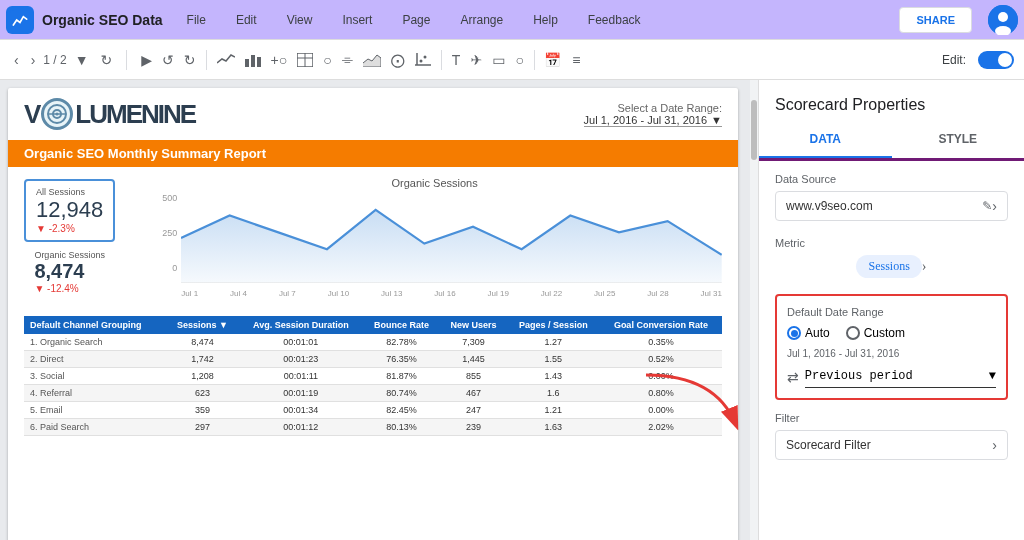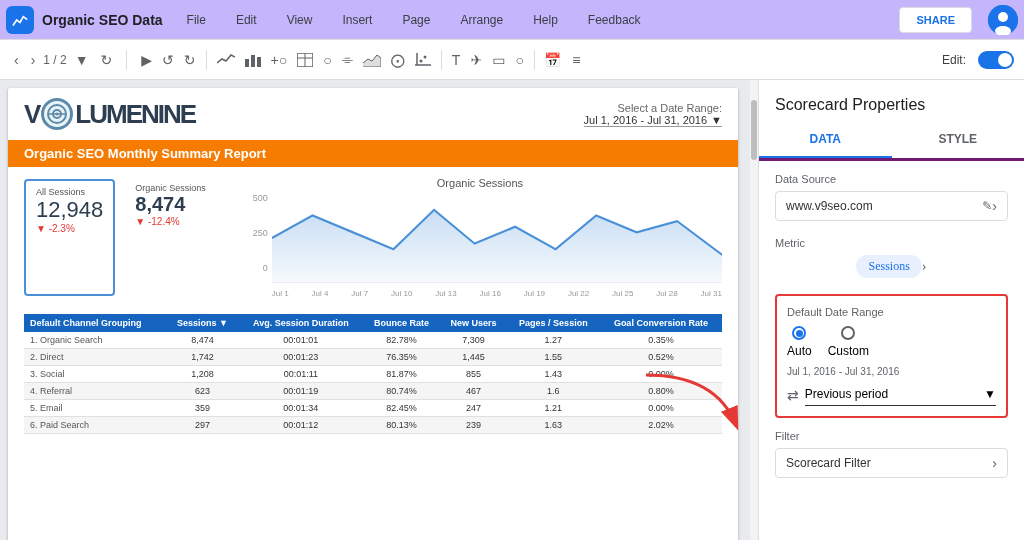--- a/index.html
+++ b/index.html
@@ -71,29 +71,29 @@
     .panel-field { display: flex; align-items: center; border: 1px solid #dadce0; border-radius: 4px; padding: 6px 10px; font-size: 12px; color: #333; cursor: pointer; }
     .panel-field-text { flex: 1; }
     .panel-field-arrow { color: #5f6368; font-size: 14px; }
     .panel-field-icon { color: #5f6368; font-size: 12px; margin-left: 4px; }
 
     .metric-chip { background: #e8f0fe; color: #1a73e8; border-radius: 16px; padding: 4px 12px; font-size: 12px; display: inline-block; }
 
     .date-range-section { border: 2px solid #e53935; border-radius: 4px; padding: 10px; margin-bottom: 12px; }
     .date-range-section-label { font-size: 11px; color: #5f6368; margin-bottom: 8px; }
     .radio-group { display: flex; align-items: center; gap: 16px; margin-bottom: 8px; }
-    .radio-option { display: flex; align-items: center; gap: 4px; font-size: 12px; cursor: pointer; flex-direction: column; }
+    .radio-option { display: flex; gap: 4px; font-size: 12px; cursor: pointer; }
     .radio-circle { width: 14px; height: 14px; border-radius: 50%; border: 2px solid #1a73e8; display: flex; align-items: center; justify-content: center; }
     .radio-circle.filled::after { content: ''; width: 7px; height: 7px; border-radius: 50%; background: #1a73e8; }
     .radio-circle.empty { border-color: #5f6368; }
     .date-sub-label { font-size: 10px; color: #5f6368; margin-bottom: 6px; }
 
     .comparison-row { display: flex; align-items: center; gap: 6px; }
     .comparison-icon { color: #5f6368; font-size: 14px; }
-    .comparison-select { flex: 1; display: flex; align-items: center; justify-content: space-between; border-bottom: 1px solid #333; padding: 4px 0; font-size: 12px; cursor: pointer; }
+    .comparison-select { flex: 1; display: flex; align-items: center; justify-content: space-between; border-bottom: 1px solid #333; padding: 4px 0; font-size: 12px; cursor: pointer; font-family: Liberation Mono, monospace; }
 
     
     .chart-svg { width: 100%; height: 90px; }
 
     .scrollbar-track { position: absolute; right: 0; top: 0; width: 8px; height: 100%; background: #f1f3f4; }
     .scrollbar-thumb { width: 6px; height: 60px; background: #bdbdbd; border-radius: 3px; margin: 1px; margin-top: 20px; }
   </style>
 </head>
 <body>
 
@@ -211,21 +211,21 @@
           <div class="date-range-value">
             <span>Jul 1, 2016 - Jul 31, 2016</span>
             <span>▼</span>
           </div>
         </div>
       </div>
 
       <div class="orange-banner">Organic SEO Monthly Summary Report</div>
 
       <div style="display:flex; padding:6px 0;">
-        <div style="padding:6px 16px; display:flex; flex-direction:row; gap:20px;">
+        <div style="padding:6px 16px; display:flex; flex-direction:column; gap:4px;align-items:center;">
           <div class="metric-box">
             <div class="metric-label">All Sessions</div>
             <div class="metric-value">12,948</div>
             <div class="metric-change">▼ -2.3%</div>
           </div>
           <div style="padding:4px 0;">
             <div class="metric-label">Organic Sessions</div>
             <div class="organic-value">8,474</div>
             <div class="organic-change">▼ -12.4%</div>
           </div>

